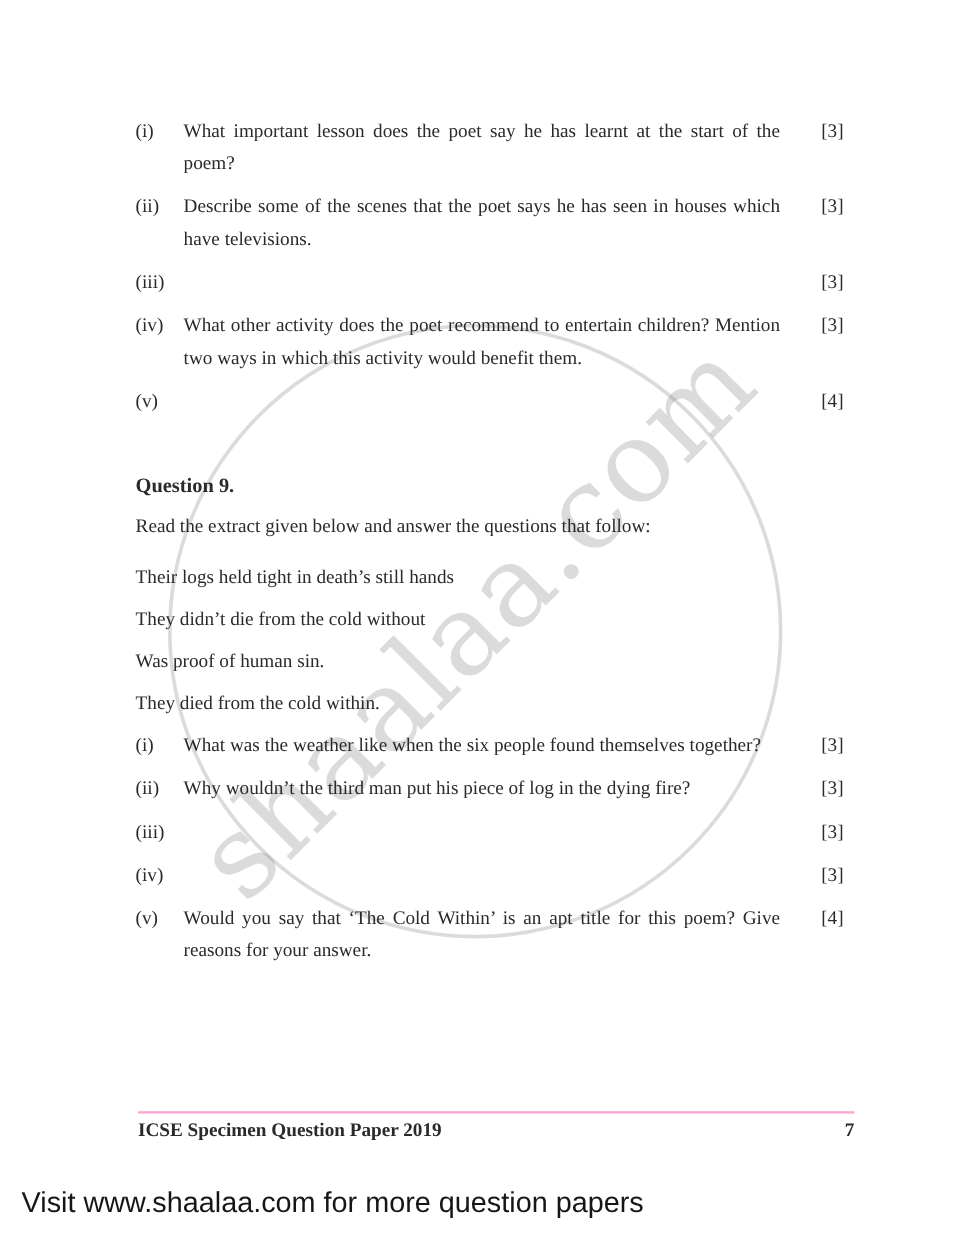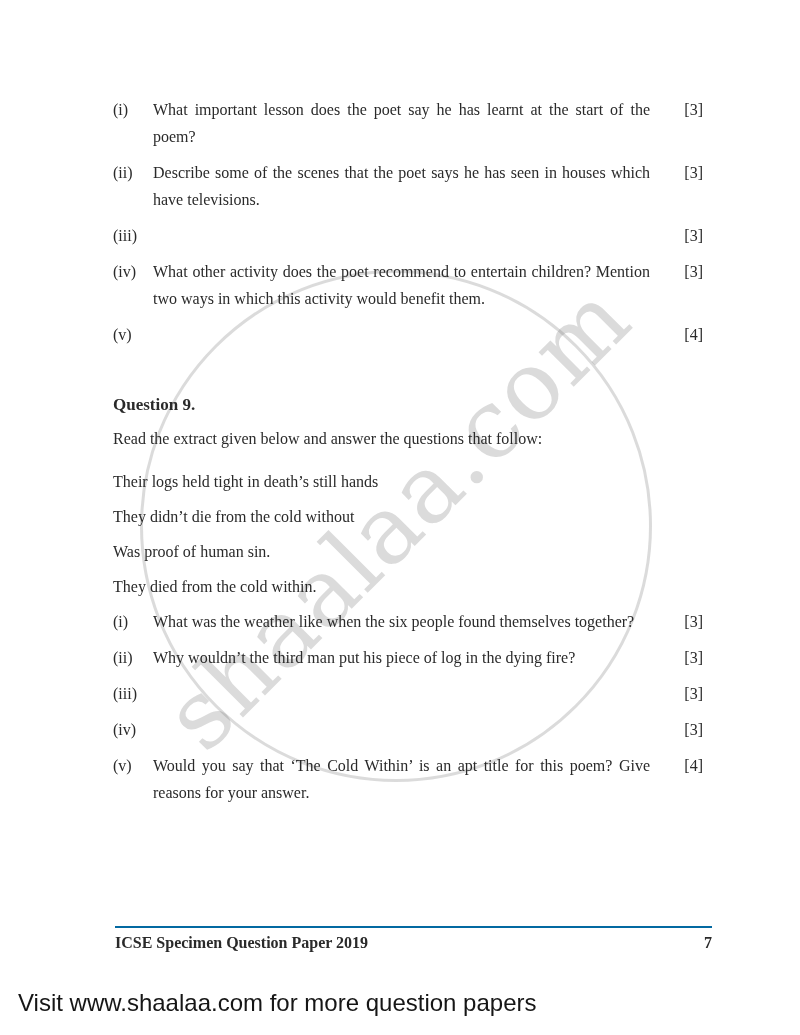--- a/index.html
+++ b/index.html
@@ -83,21 +83,21 @@
   .poem p {
     margin: 0 0 8px 0;
   }
 
   
   .footer {
     position: absolute;
     left: 115px;
     top: 926px;
     width: 597px;
-    border-top: 2px solid #0369a1;
+    border-top: 2px solid #f9a8d4;
     padding-top: 4px;
     display: flex;
     font-size: 16px;
     font-weight: bold;
     line-height: 22px;
     z-index: 1;
   }
   .footer .page-num { margin-left: auto; }
 
   

